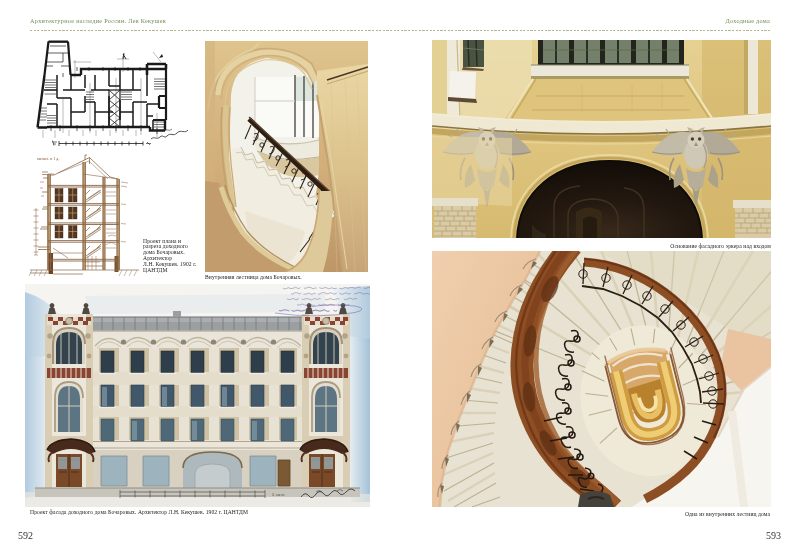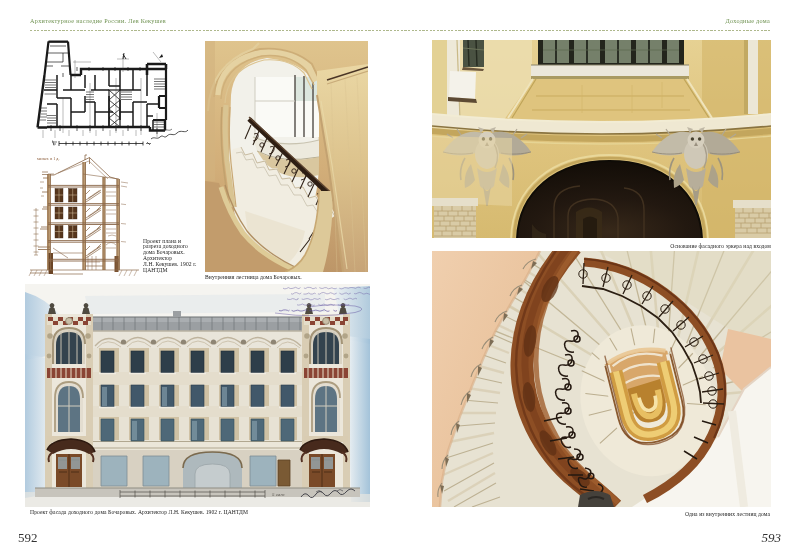--- a/index.html
+++ b/index.html
@@ -1,21 +1,21 @@
 <!DOCTYPE html>
 <html><head>
 <meta charset="utf-8">
 <style>
   html,body{margin:0;padding:0;}
   body{width:800px;height:553px;background:#ffffff;position:relative;overflow:hidden;
        font-family:"Liberation Serif", serif;}
   .abs{position:absolute;}
   .cap{font-size:5.6px;color:#222;letter-spacing:0.1px;}
   .hdr{font-size:6.2px;color:#6e9150;letter-spacing:0.3px;}
-  .pgnum{font-size:13px;color:#333;text-align:right;}
+  .pgnum{font-size:10px;color:#333;text-align:right;}
 </style>
 </head>
 <body>
 
 <div class="abs hdr" style="left:30px;top:16.5px;">Архитектурное наследие России. Лев Кекушев</div>
 
 <div class="abs hdr" style="right:30px;top:16.5px;">Доходные дома</div>
 
 <div class="abs" style="left:30px;top:30px;width:740px;height:1px;background:repeating-linear-gradient(90deg,#aeb88c 0px,#aeb88c 2.2px,rgba(255,255,255,0) 2.2px,rgba(255,255,255,0) 3.6px);"></div>
 
@@ -732,13 +732,13 @@
 <path d="M112,170 l18,-4 M118,190 l17,-3 M126,208 l16,-2 M136,224 l15,0 M148,238 l14,2 M160,248 l13,4"></path>
 <path d="M270,170 l14,4 M262,186 l14,6 M252,200 l13,8"></path>
 </g>
 
 <path d="M148,244 Q163,236 178,244 L182,256 L146,256 Z" fill="#45413b"></path>
 <path d="M156,248 q8,-4 16,0" stroke="#2b2824" stroke-width="2" fill="none"></path>
 </svg>
 
 <div class="abs cap" style="right:30px;top:511px;">Одна из внутренних лестниц дома</div>
 
-<div class="abs pgnum" style="right:19px;top:529.5px;font-style:italic;">593</div>
+<div class="abs pgnum" style="right:19px;top:529.5px;">593</div>
 
 </body></html>

